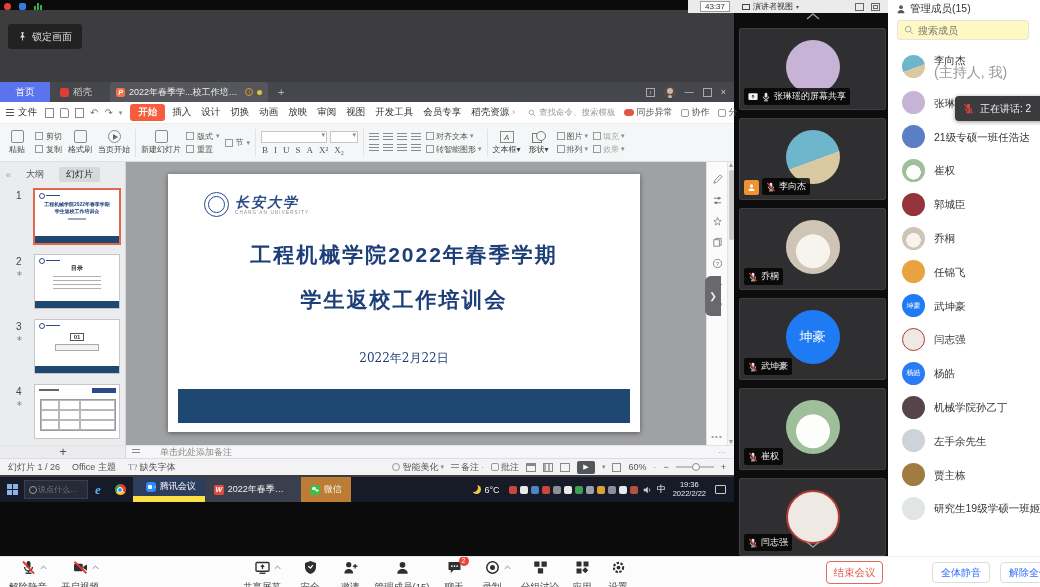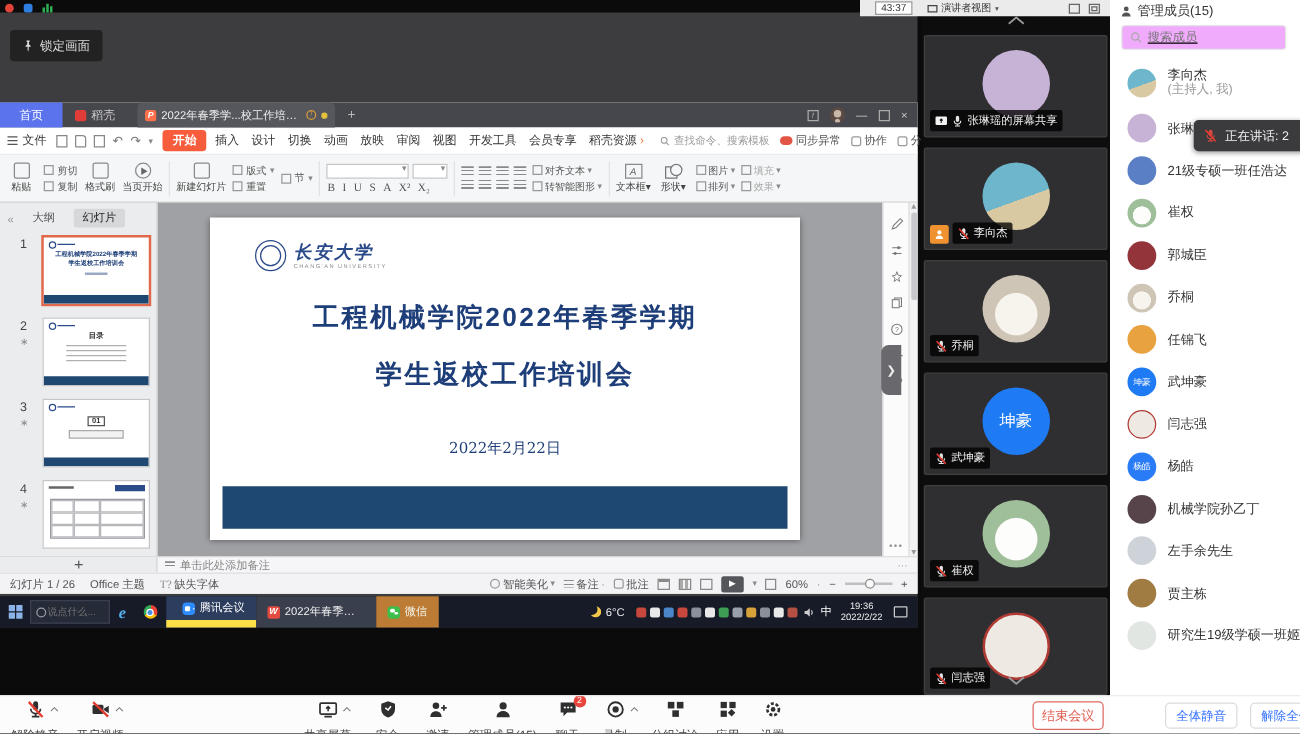--- a/index.html
+++ b/index.html
@@ -129,21 +129,21 @@
 .rs-ic svg{width:11px;height:11px;}
 .rs-dots{position:absolute;bottom:4px;font-size:8px;color:#999;letter-spacing:1px;}
 .panel-handle{position:absolute;right:6px;top:114px;width:16px;height:40px;background:#69696d;border-radius:6px 0 0 6px;color:#eee;display:flex;align-items:center;justify-content:center;font-size:9px;z-index:5;}
 .vscroll{width:7px;background:#f2f2f3;border-left:1px solid #e4e4e6;flex:0 0 auto;position:relative;}
 .vs-up{position:absolute;top:1px;left:1px;border-left:2.5px solid transparent;border-right:2.5px solid transparent;border-bottom:4px solid #999;}
 .vs-dn{position:absolute;bottom:1px;left:1px;border-left:2.5px solid transparent;border-right:2.5px solid transparent;border-top:4px solid #999;}
 .vs-thumb{position:absolute;top:8px;left:1px;width:5px;height:70px;background:#c8c8cc;border-radius:2px;}
 
 .wps-notes{height:13px;display:flex;align-items:center;font-size:9px;color:#888;background:#f6f6f8;border-top:1px solid #e3e3e5;}
 .notes-left{width:126px;height:100%;background:#ebecee;border-right:1px solid #d6d6d8;flex:0 0 auto;}
-.notes-body{display:flex;align-items:center;gap:4px;padding-left:6px;flex:1;}
+.notes-body{display:flex;align-items:center;gap:20px;padding-left:6px;flex:1;}
 .notes-dots{padding-right:8px;color:#aaa;font-size:8px;}
 
 .wps-status{height:17px;background:#f3f3f5;border-top:1px solid #dddde0;display:flex;align-items:center;font-size:9px;color:#555;padding:0 8px;gap:12px;white-space:nowrap;}
 .st-right{margin-left:auto;display:flex;align-items:center;gap:7px;}
 .st-ic{width:8px;height:8px;border:1px solid #999;border-radius:50%;}
 .view-ic{width:10px;height:9px;border:1px solid #888;}
 .view-ic.a{background:linear-gradient(#888 0 1.5px,transparent 1.5px);}
 .view-ic.b{background:repeating-linear-gradient(90deg,#aaa 0 2px,transparent 2px 4px);}
 .play-btn{width:18px;height:13px;background:#55565b;border-radius:2px;color:#fff;font-size:7px;display:flex;align-items:center;justify-content:center;}
 .zoom-slider{width:38px;height:2px;background:#c0c0c3;position:relative;}
@@ -191,31 +191,31 @@
 .host-badge svg{width:9px;height:9px;}
 .tile-label{position:absolute;left:4px;bottom:4px;background:rgba(0,0,0,.78);border-radius:2px;padding:2px 4px;display:flex;align-items:center;gap:3px;max-width:135px;}
 .tile .host-badge + .tile-label{left:22px;}
 .tl-ic svg{width:10px;height:10px;}
 .tl-name{color:#f0f0f0;font-size:9px;white-space:nowrap;overflow:hidden;text-overflow:ellipsis;}
 
 
 .member-panel{position:absolute;left:888px;top:0;width:152px;height:587px;background:#fff;overflow:hidden;}
 .mp-head{display:flex;align-items:center;gap:4px;padding:1px 0 0 8px;font-size:10.5px;color:#333;height:16px;}
 .mp-head svg{width:10px;height:10px;}
-.mp-search{position:absolute;left:9px;top:20px;width:132px;height:20px;background:#f0abfc;border:1px solid #e4e4e6;border-radius:3px;display:flex;align-items:center;gap:4px;padding:0 6px;text-decoration:underline;}
+.mp-search{position:absolute;left:9px;top:20px;width:132px;height:20px;background:#fef9c3;border:1px solid #e4e4e6;border-radius:3px;display:flex;align-items:center;gap:4px;padding:0 6px;}
 .mp-search input{border:0;background:transparent;outline:none;font-size:10px;color:#666;width:100%;font-family:inherit;}
 .mp-search svg{width:10px;height:10px;flex:0 0 auto;}
 .member-list{position:absolute;left:0;right:0;top:46px;bottom:31px;overflow:hidden;}
 .member-row{display:flex;align-items:center;gap:9px;height:33.8px;padding-left:14px;}
 .member-row.first{height:40px;}
 .m-avatar{width:23px;height:23px;border-radius:50%;flex:0 0 auto;display:flex;align-items:center;justify-content:center;}
 .m-avatar i{font-style:normal;color:#fff;font-size:7px;}
 .m-meta{display:flex;flex-direction:column;line-height:12px;min-width:0;}
 .m-name{font-size:10.5px;color:#333;white-space:nowrap;overflow:hidden;}
-.m-sub{font-size:10px;color:#999;}
+.m-sub{font-size:14px;color:#999;}
 .speak-toast{position:absolute;left:67px;top:96px;width:120px;height:25px;background:#3b3b3e;border-radius:4px;display:flex;align-items:center;gap:6px;padding:0 8px;z-index:8;box-shadow:0 1px 4px rgba(0,0,0,.4);}
 .speak-toast svg{width:11px;height:11px;flex:0 0 auto;}
 .speak-toast span{color:#f0f0f0;font-size:10px;white-space:nowrap;}
 .mp-footer{position:absolute;left:0;right:0;bottom:0;height:31px;background:#fff;border-top:1px solid #ececee;}
 .mp-btn{position:absolute;top:5px;height:21px;border:1px solid #dcdcdf;border-radius:4px;background:#fff;color:#3370ff;font-size:10px;display:flex;align-items:center;justify-content:center;white-space:nowrap;padding:0 8px;}
 .btn-mute{left:44px;}
 .btn-unmute{left:112px;}
 
 
 .meet-toolbar{position:absolute;left:0;top:556px;width:888px;height:31px;background:#fcfcfd;border-top:1px solid #e6e6e8;overflow:hidden;z-index:5;}

